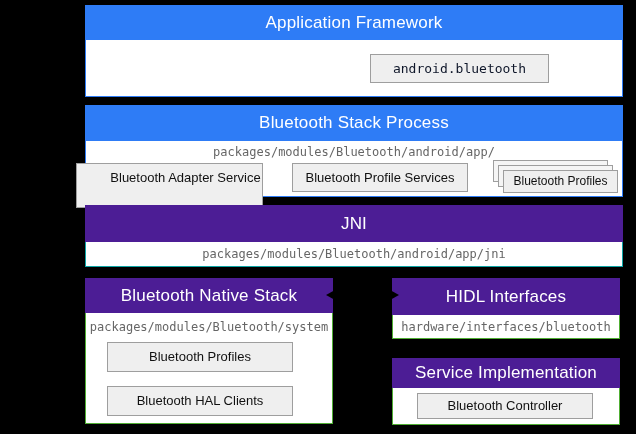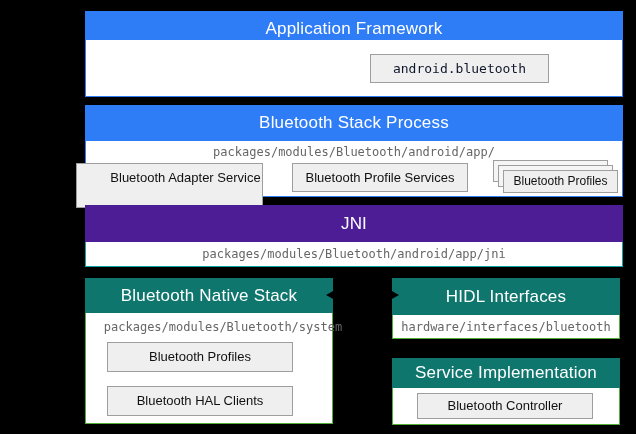--- a/index.html
+++ b/index.html
@@ -13,21 +13,21 @@
   }
   .abs { position: absolute; box-sizing: border-box; }
   .hdr {
     color: #fff;
     text-align: center;
     font-size: 17px;
     letter-spacing: 0.2px;
   }
   .hdr.blue  { background: #2E7CF6; }
   .hdr.teal  { background: #4c1d95; }
-  .hdr.green { background: #0f766e; }
+  .hdr.green { background: #4c1d95; }
   .body-panel { background: #fff; }
   .body-panel.blue-b  { border: 1px solid #2E7CF6; border-top: none; }
   .body-panel.teal-b  { border: 1px solid #0CA4A6; border-top: none; }
   .body-panel.green-b { border: 1px solid #4FAE33; border-top: none; }
   .ibox {
     background: #EFEFEF;
     border: 1px solid #9E9E9E;
     color: #111;
     font-size: 13px;
     text-align: center;
@@ -47,41 +47,41 @@
   .tri { width: 0; height: 0; z-index: 5; }
   .tri-left  { border-top: 5px solid transparent; border-bottom: 5px solid transparent; border-right: 9px solid #000; }
   .tri-right { border-top: 5px solid transparent; border-bottom: 5px solid transparent; border-left: 9px solid #000; }
   .shaft { background: #000; height: 2px; }
 </style>
 </head>
 <body>
 
 <div class="canvas">
 
-  <div class="abs hdr blue" style="left:85px; top:11px; width:538px; height:35px; line-height:35px;">Application Framework</div>
+  <div class="abs hdr blue" style="left:85px; top:5px; width:538px; height:35px; line-height:35px;">Application Framework</div>
   <div class="abs body-panel blue-b" style="left:85px; top:40px; width:538px; height:57px;"></div>
   <div class="abs ibox mono" style="left:370px; top:54px; width:179px; height:29px; line-height:27px; color:#0f172a;">android.bluetooth</div>
 
   <div class="abs hdr blue" style="left:85px; top:105px; width:538px; height:36px; line-height:36px;">Bluetooth Stack Process</div>
   <div class="abs body-panel blue-b" style="left:85px; top:141px; width:538px; height:56px;"></div>
   <div class="abs path-text mono" style="left:85px; top:144px; width:538px; height:16px; line-height:16px;">packages/modules/Bluetooth/android/app/</div>
   <div class="abs ibox" style="left:76px; top:163px; width:187px; height:45px; line-height:27px;padding-left:32px;">Bluetooth Adapter Service</div>
   <div class="abs ibox" style="left:292px; top:163px; width:176px; height:29px; line-height:27px;">Bluetooth Profile Services</div>
 
   <div class="abs sheet" style="left:493px; top:160px; width:115px; height:22px;"></div>
   <div class="abs sheet" style="left:498px; top:165px; width:115px; height:22px;"></div>
   <div class="abs sheet front" style="left:503px; top:170px; width:115px; height:23px; line-height:21px;">Bluetooth Profiles</div>
 
   <div class="abs hdr teal" style="left:85px; top:205px; width:538px; height:37px; line-height:37px;">JNI</div>
   <div class="abs body-panel teal-b" style="left:85px; top:242px; width:538px; height:25px;"></div>
   <div class="abs path-text mono" style="left:85px; top:246px; width:538px; height:16px; line-height:16px;">packages/modules/Bluetooth/android/app/jni</div>
 
   <div class="abs hdr green" style="left:85px; top:278px; width:248px; height:35px; line-height:35px;">Bluetooth Native Stack</div>
   <div class="abs body-panel green-b" style="left:85px; top:313px; width:248px; height:111px;"></div>
-  <div class="abs path-text mono" style="left:85px; top:319px; width:248px; height:16px; line-height:16px;margin-left:14px;">packages/modules/Bluetooth/system</div>
+  <div class="abs path-text mono" style="left:85px; top:319px; width:248px; height:16px; line-height:16px;">packages/modules/Bluetooth/system</div>
   <div class="abs ibox" style="left:107px; top:342px; width:186px; height:30px; line-height:28px;">Bluetooth Profiles</div>
   <div class="abs ibox" style="left:107px; top:386px; width:186px; height:30px; line-height:28px;">Bluetooth HAL Clients</div>
 
   <div class="abs shaft" style="left:333px; top:294px; width:59px;"></div>
   <div class="abs tri tri-left" style="left:326px; top:290px;"></div>
   <div class="abs tri tri-right" style="left:390px; top:290px;"></div>
 
   <div class="abs hdr green" style="left:392px; top:278px; width:228px; height:37px; line-height:37px;">HIDL Interfaces</div>
   <div class="abs body-panel green-b" style="left:392px; top:315px; width:228px; height:24px;"></div>
   <div class="abs path-text mono" style="left:392px; top:319px; width:228px; height:16px; line-height:16px;">hardware/interfaces/bluetooth</div>

